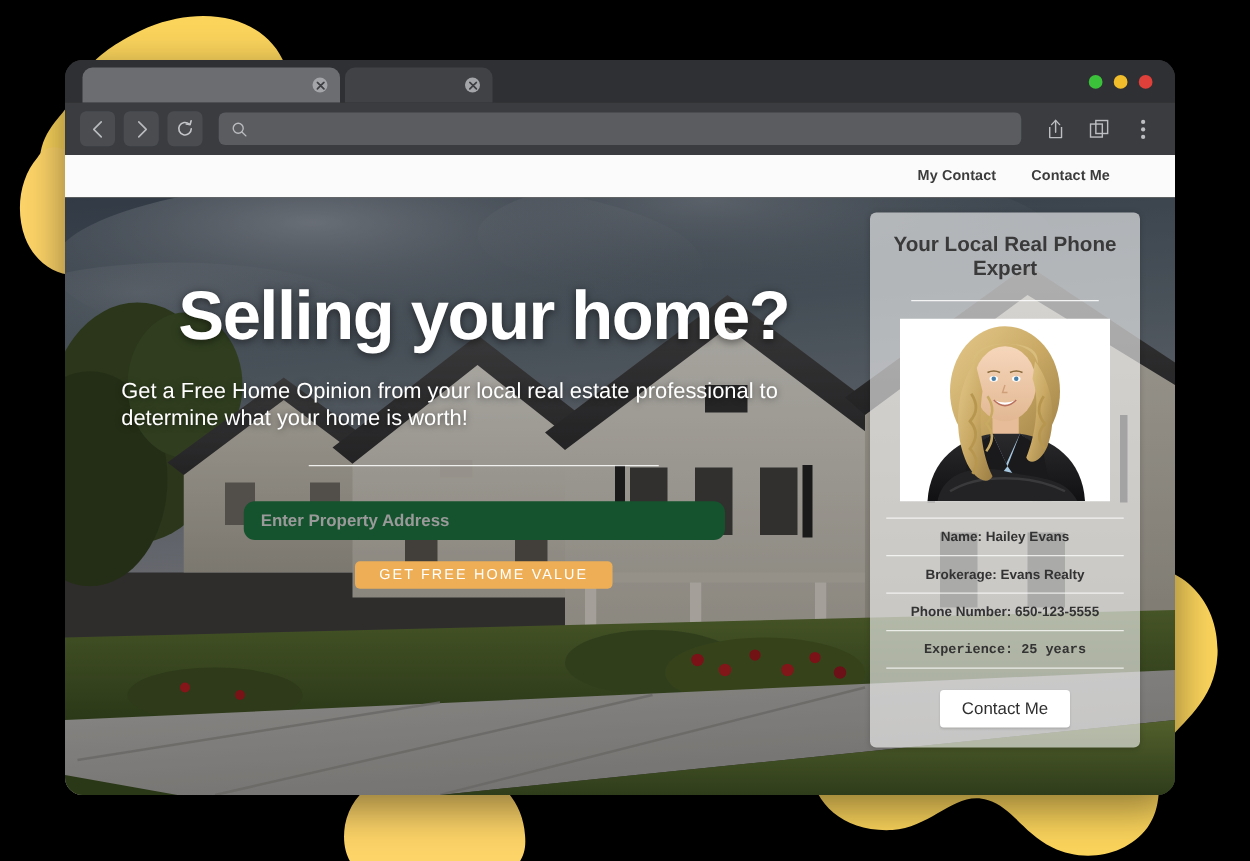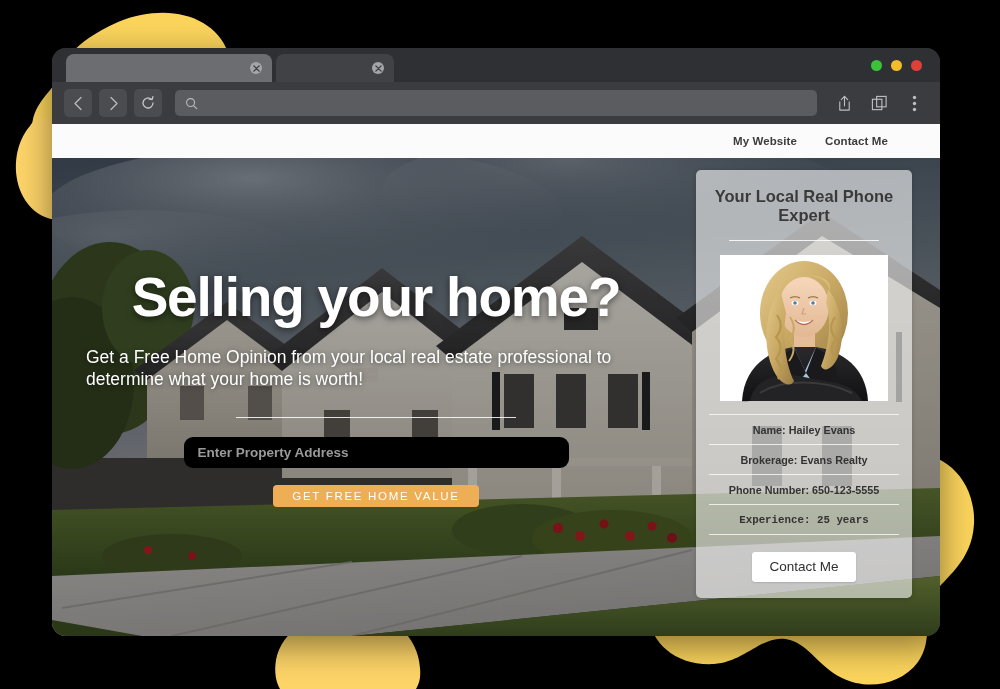--- a/index.html
+++ b/index.html
@@ -151,29 +151,29 @@
     background: #3a3a38;
   }
   .hero-photo { position: absolute; inset: 0; }
   .hero-scrim {
     position: absolute; inset: 0;
     background: rgba(20,18,16,0.30);
   }
 
   .hero-content {
     position: absolute;
-    left: 4px;
+    left: 15px;
     top: 0;
     width: 640px;
     height: 100%;
     display: flex;
     flex-direction: column;
     align-items: center;
     justify-content: flex-start;
-    padding-top: 112px;
+    padding-top: 67px;
     box-sizing: border-box;
   }
   .headline {
     color: #ffffff;
     font-size: 55px;
     font-weight: bold;
     letter-spacing: -1.2px;
     line-height: 1.0;
     text-shadow: 0 2px 7px rgba(0,0,0,0.55);
     margin: 0;
@@ -190,24 +190,24 @@
   }
   .hr-divider {
     width: 280px;
     height: 1px;
     background: rgba(255,255,255,0.85);
     margin: 18px 0 0 0;
   }
   .addr-input {
     width: 385px;
     height: 31px;
-    background: #000000;
+    background: #14532d;
     border: none;
     border-radius: 9px;
-    margin-top: 19px;
+    margin-top: 28px;
     padding: 0 14px;
     box-sizing: border-box;
     font-family: "Liberation Sans", sans-serif;
     font-size: 13.5px;
     font-weight: bold;
     color: #9a9a9a;
     outline: none;
   }
   .addr-input::placeholder { color: #9a9a9a; font-weight: bold; }
   .cta-btn {
@@ -371,21 +371,21 @@
       <div class="tb-icon">
         <svg width="5" height="17" viewBox="0 0 5 17" aria-hidden="true">
           <circle cx="2.5" cy="2.5" r="1.7" fill="#bcbec1"></circle>
           <circle cx="2.5" cy="8.5" r="1.7" fill="#bcbec1"></circle>
           <circle cx="2.5" cy="14.5" r="1.7" fill="#bcbec1"></circle>
         </svg>
       </div>
     </div>
 
     <div class="sitenav">
-      <span class="navlink">My Website</span>
+      <span class="navlink">My Contact</span>
       <span class="navlink">Contact Me</span>
     </div>
 
     <div class="hero">
 
       <svg class="hero-photo" width="888" height="478" viewBox="0 0 888 478" preserveAspectRatio="xMidYMid slice">
         <defs>
           <linearGradient id="sky" x1="0" y1="0" x2="0.25" y2="1">
             <stop offset="0" stop-color="#3f4d5c"></stop>
             <stop offset="0.45" stop-color="#5d6b76"></stop>

